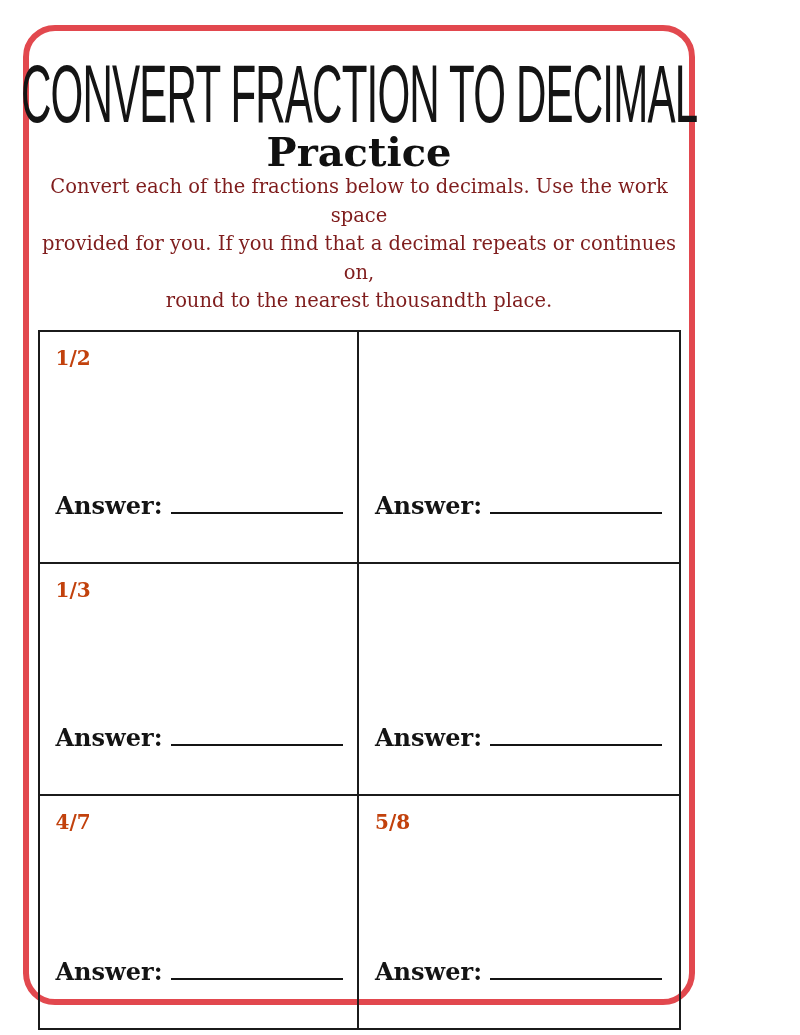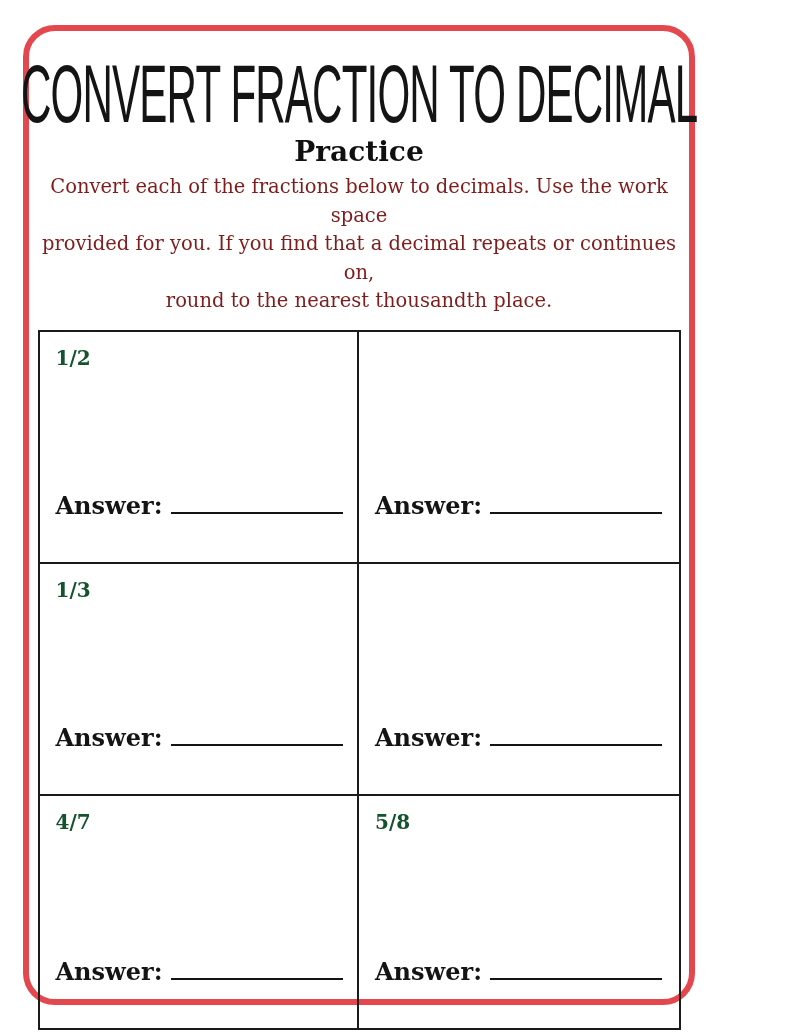--- a/index.html
+++ b/index.html
@@ -35,21 +35,21 @@
     letter-spacing: -0.02em;
     transform: scaleX(0.54) scaleY(1.04);
     transform-origin: 50% 40%;
     color: #141414;
   }
   .subtitle {
     margin-top: 2px;
     text-align: center;
     font-family: "DejaVu Serif", serif;
     font-weight: 700;
-    font-size: 28px;
+    font-size: 40px;
     line-height: 34px;
     color: #101010;
   }
   .instructions {
     margin-top: 4px;
     text-align: center;
     font-family: "DejaVu Serif", serif;
     font-size: 19.5px;
     line-height: 28.5px;
     white-space: pre-line;
@@ -66,21 +66,21 @@
   .cell {
     position: relative;
     padding: 14px 16px;
   }
   .cell:nth-child(odd) { border-right: 2px solid #1b1b1b; }
   .cell:nth-child(-n+4) { border-bottom: 2px solid #1b1b1b; }
   .fraction {
     font-family: "DejaVu Serif", serif;
     font-weight: 700;
     font-size: 20px;
-    color: #14532d;
+    color: #c2410c;
   }
   .answer-row {
     position: absolute;
     left: 16px;
     bottom: 42px;
     font-family: "DejaVu Serif", serif;
     font-weight: 700;
     font-size: 24px;
     white-space: nowrap;
     color: #141414;

